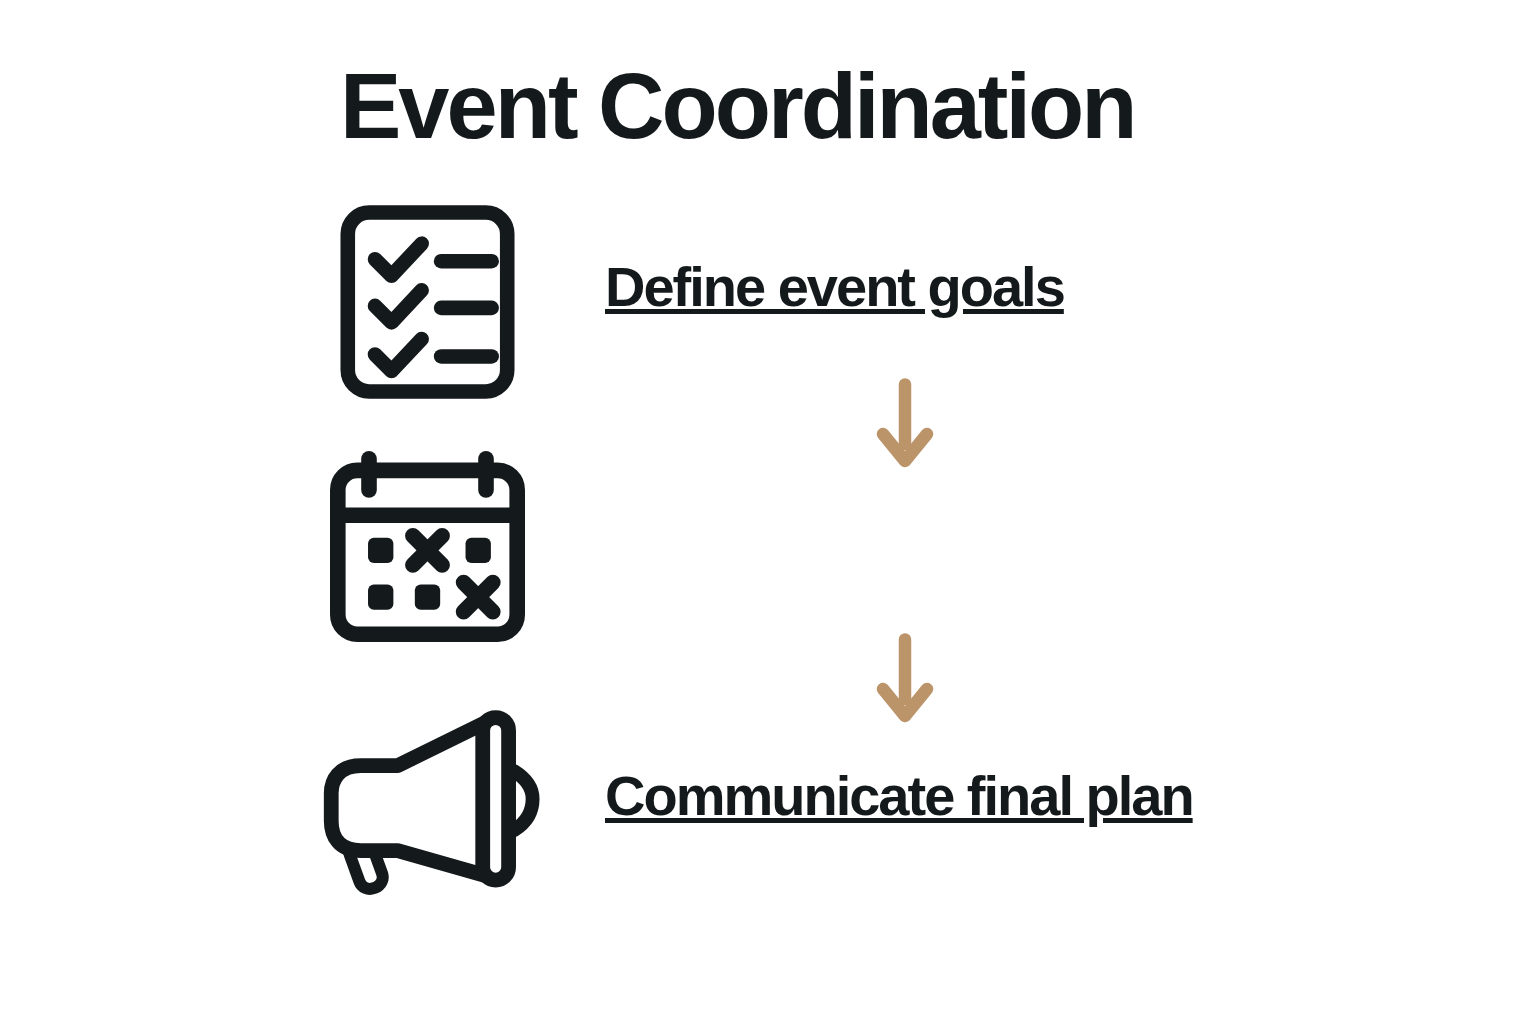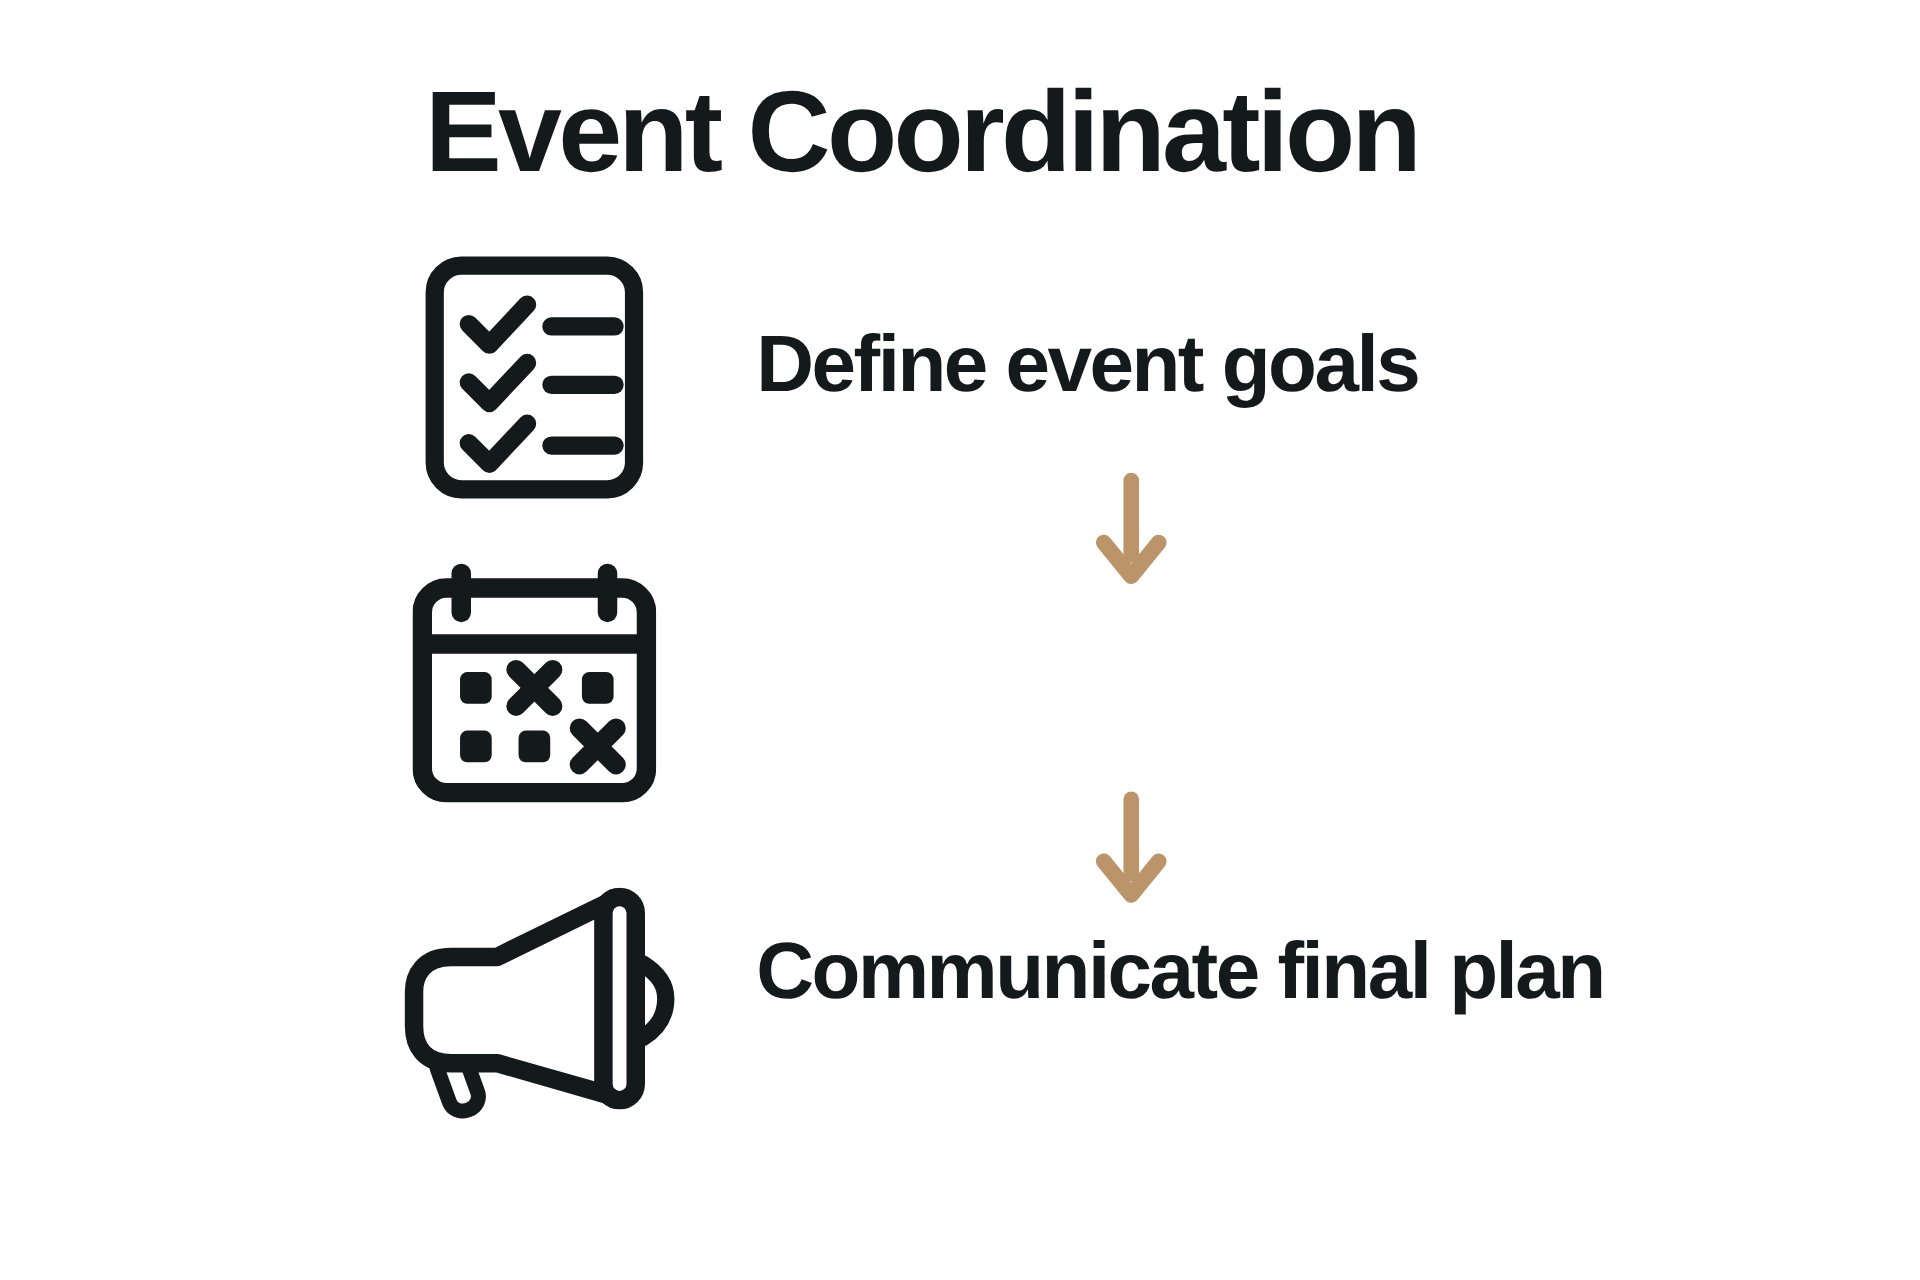--- a/index.html
+++ b/index.html
@@ -22,26 +22,26 @@
     font-size:92px;font-weight:700;letter-spacing:-3px;
     line-height:1;white-space:nowrap;color:var(--ink);
   }
   .step-icon{position:absolute;}
   .step-icon svg{display:block;width:100%;height:100%;}
   .icon-checklist{left:340px;top:204px;width:175px;height:196px;}
   .icon-calendar{left:330px;top:447px;width:195px;height:195px;}
   .icon-megaphone{left:322px;top:710px;width:218px;height:185px;}
   .step-label{
     position:absolute;left:605px;
-    font-size:64px;font-weight:700;letter-spacing:-2px;
-    line-height:1;white-space:nowrap;color:var(--ink);
+    font-size:56px;font-weight:700;letter-spacing:-2px;
+    line-height:1;white-space:nowrap;color:var(--ink);text-decoration:underline;
   }
   .label-1{top:259px;}
   .label-2{top:516px;}
-  .label-3{top:744px;}
+  .label-3{top:768px;}
   .arrow{position:absolute;left:875px;width:60px;height:90px;color:var(--arrow);}
   .arrow svg{display:block;width:100%;height:100%;}
   .arrow-1{top:378px;}
   .arrow-2{top:633px;}
 </style>
 </head>
 <body>
 
 <div class="canvas">
 

